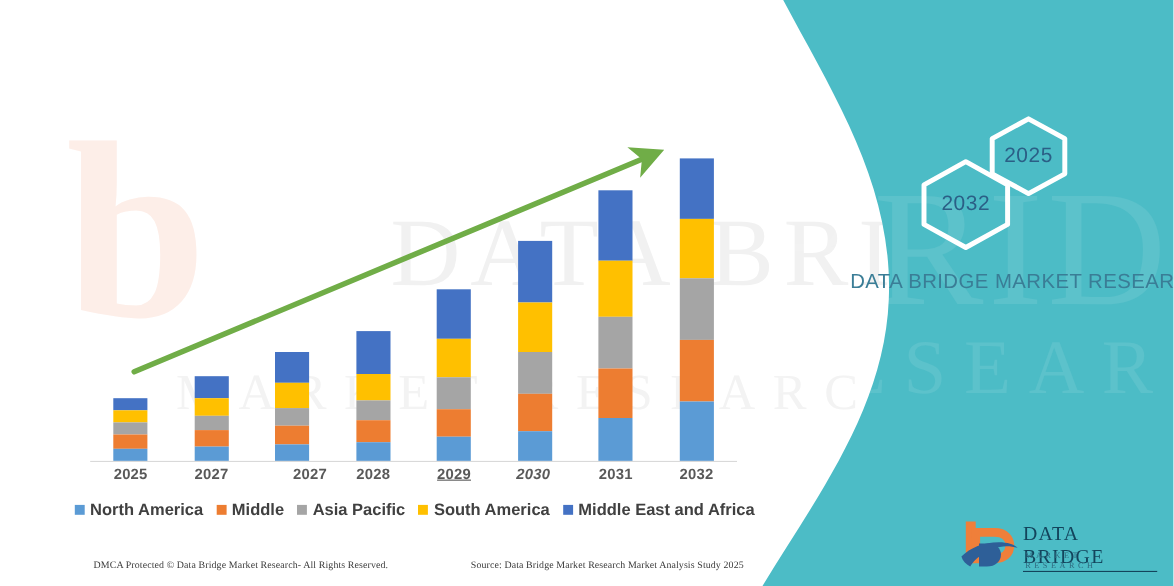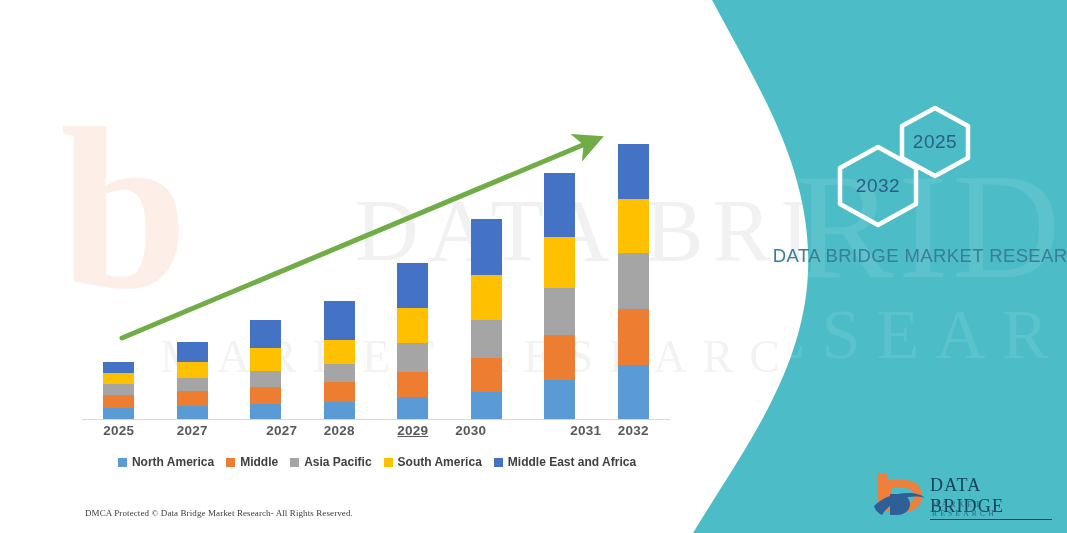--- a/index.html
+++ b/index.html
@@ -111,21 +111,21 @@
   }
 
   
   .legend{
     position:absolute;left:82px;top:455px;width:590px;
     display:flex;justify-content:center;align-items:center;gap:12px;
     flex-wrap:nowrap;
   }
   .legend-item{display:flex;align-items:center;gap:5px;white-space:nowrap;}
   .legend-swatch{width:9px;height:9px;display:inline-block;}
-  .legend-label{color:#404040;font-size:12px;font-weight:bold;}
+  .legend-label{color:#404040;font-size:15px;font-weight:bold;}
 
   
   .footer{position:absolute;left:0;top:508px;width:690px;height:20px;}
   .foot-left{
     position:absolute;left:85px;top:0;color:#3b3b3b;
     font-family:"Liberation Serif", serif;font-size:9px;letter-spacing:.1px;
   }
   .foot-right{
     position:absolute;left:428px;top:0;color:#3b3b3b;
     font-family:"Liberation Serif", serif;font-size:9px;letter-spacing:.1px;
@@ -260,22 +260,22 @@
       <line x1="40" y1="218" x2="508" y2="22" stroke="#70ad47" stroke-width="5" stroke-linecap="round" marker-end="url(#ah)"></line>
     </svg>
   </div>
 
   <div class="xlabels" id="xlabels">
       <div class="xlabel" style="left: 0px; width: 73.5px;">2025</div>
       <div class="xlabel" style="left: 73.5px; width: 73.5px;">2027</div>
       <div class="xlabel" style="left: 163px; width: 73.5px;">2027</div>
       <div class="xlabel" style="left: 220.5px; width: 73.5px;">2028</div>
       <div class="xlabel" style="left: 294px; width: 73.5px; text-decoration: underline;">2029</div>
-      <div class="xlabel" style="left: 352px; width: 73.5px;">2030</div>
-      <div class="xlabel" style="left: 467px; width: 73.5px;">2031</div>
+      <div class="xlabel" style="left: 366px; width: 73.5px; font-style: italic;">2030</div>
+      <div class="xlabel" style="left: 441px; width: 73.5px;">2031</div>
       <div class="xlabel" style="left: 514.5px; width: 73.5px;">2032</div>
     </div>
 
   <div class="legend" id="legend">
       <div class="legend-item">
         <span class="legend-swatch" style="background: rgb(91, 155, 213);"></span>
         <span class="legend-label">North America</span>
       </div>
       <div class="legend-item">
         <span class="legend-swatch" style="background: rgb(237, 125, 49);"></span>
@@ -290,15 +290,16 @@
         <span class="legend-label">South America</span>
       </div>
       <div class="legend-item">
         <span class="legend-swatch" style="background: rgb(68, 114, 196);"></span>
         <span class="legend-label">Middle East and Africa</span>
       </div>
     </div>
 
   <div class="footer">
     <div class="foot-left">DMCA Protected © Data Bridge Market Research-  All Rights Reserved.</div>
+    <div class="foot-right">Source: Data Bridge Market Research  Market Analysis Study 2025</div>
   </div>
 
 </div>
 
 </body></html>

